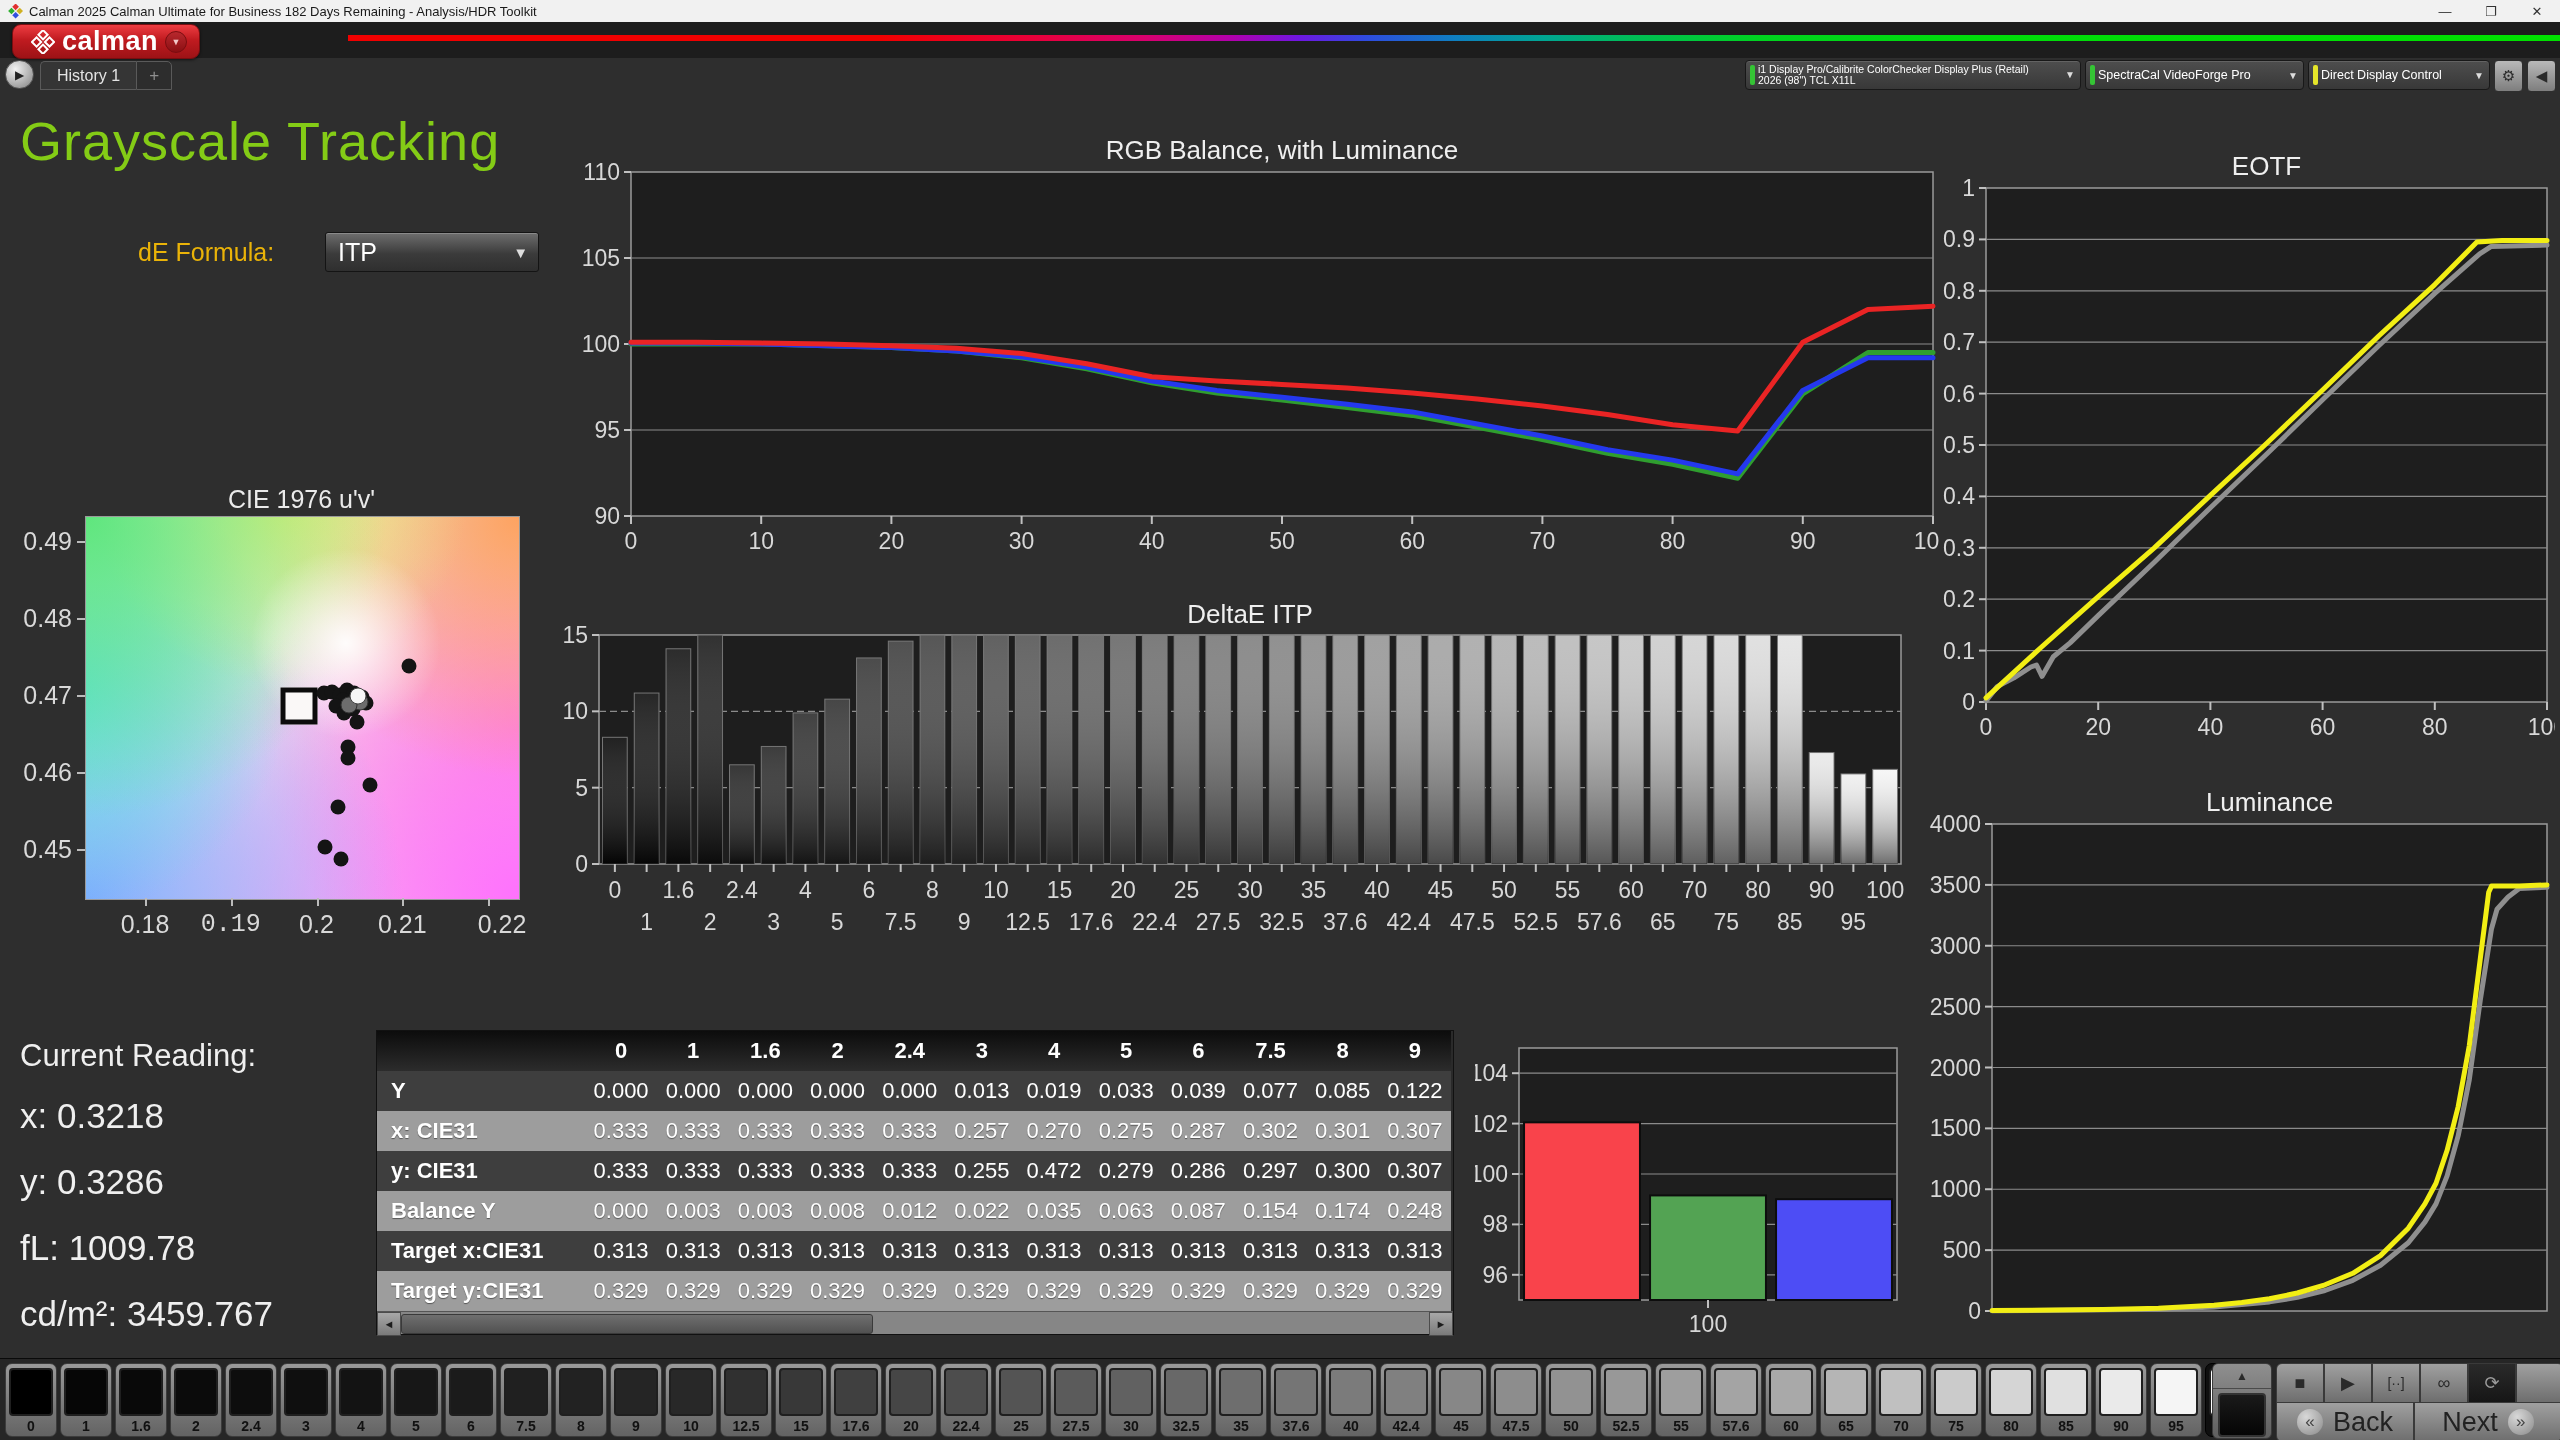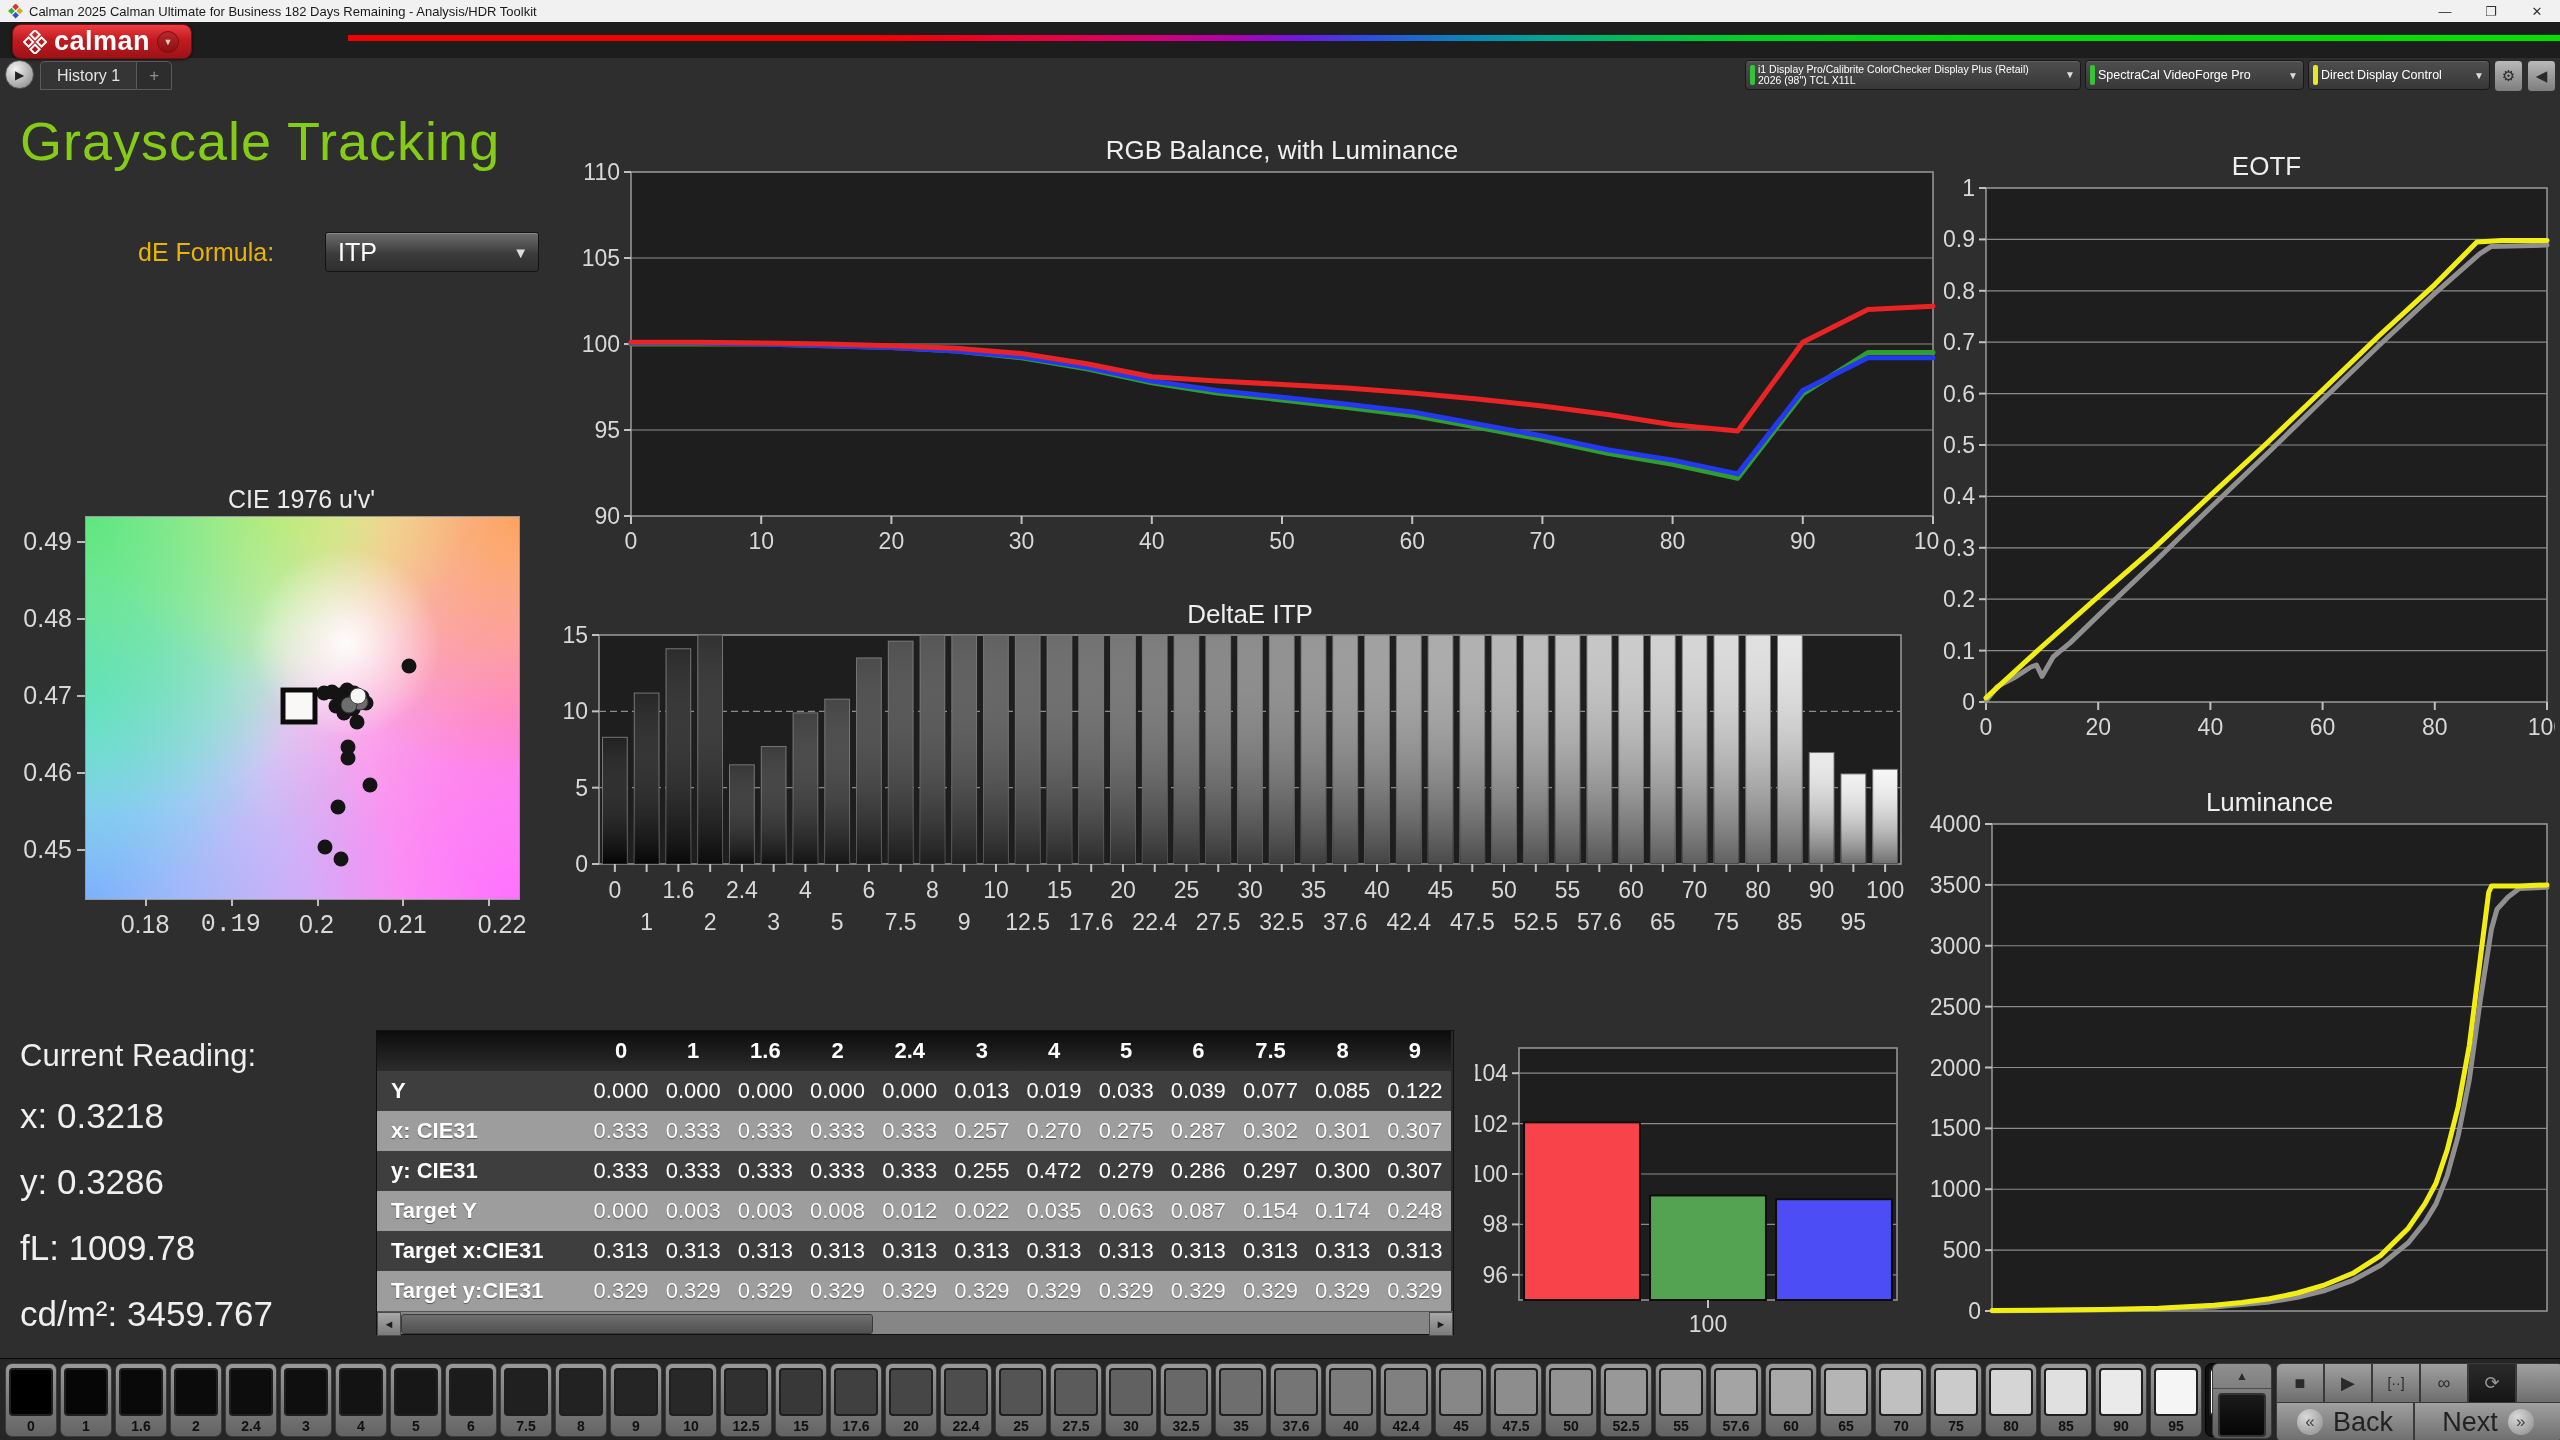--- a/index.html
+++ b/index.html
@@ -9,21 +9,21 @@
   .titlebar{position:absolute;left:0;top:0;width:2560px;height:22px;background:#f1f1f1;color:#1a1a1a;
     display:flex;align-items:center;font-size:13px;}
   .titlebar .appico{margin:0 6px 0 8px;display:inline-flex;}
   .titlebar .wbtns{margin-left:auto;display:flex;align-items:center;gap:0;}
   .titlebar .wbtn{width:46px;text-align:center;font-size:13px;color:#333;cursor:default;}
   
   .header{position:absolute;left:0;top:22px;width:2560px;height:36px;background:#1d1d1d;}
   .rainbow{position:absolute;left:348px;top:13px;right:0;height:6px;
     background:linear-gradient(90deg,#f00000 0%,#f00000 24%,#e8003a 31%,#d8006e 36%,#b100ad 40%,
       #6f17e2 43%,#2f4bdf 46%,#0f7ec0 50%,#00a593 54%,#00bd56 58%,#00d31f 64%,#00dc0a 74%,#00e000 100%);}
-  .logo{position:absolute;left:12px;top:0px;height:33px;padding:0 12px 0 10px;border-radius:9px;
+  .logo{position:absolute;left:12px;top:0px;height:33px;padding:0 12px 0 18px;border-radius:9px;
     background:linear-gradient(180deg,#ee3d42 0%,#c01b20 45%,#9d1216 100%);border:1px solid #7a0d10;
     display:flex;align-items:center;gap:7px;color:#fff;box-shadow:0 1px 3px rgba(0,0,0,.6);}
   .logo .brand{font-size:27px;font-weight:bold;letter-spacing:.5px;line-height:1;}
   .logo .dd{width:20px;height:20px;border-radius:50%;background:linear-gradient(180deg,#b8282d,#8c0f13);
     display:flex;align-items:center;justify-content:center;font-size:9px;color:#f3caca;border:1px solid #7a0d10;}
   
   .tabrow{position:absolute;left:0;top:58px;width:2560px;height:34px;}
   .roundbtn{position:absolute;left:5px;top:2px;width:27px;height:27px;border-radius:50%;
     background:radial-gradient(circle at 35% 30%,#f2f2f2,#9d9d9d 75%);border:1px solid #555;
     display:flex;align-items:center;justify-content:center;font-size:12px;color:#222;}
@@ -657,21 +657,21 @@
           <td>0.333</td>
           <td>0.255</td>
           <td>0.472</td>
           <td>0.279</td>
           <td>0.286</td>
           <td>0.297</td>
           <td>0.300</td>
           <td>0.307</td>
         </tr>
         <tr class="light">
-          <td class="rowlab">Target Y</td>
+          <td class="rowlab">Balance Y</td>
           <td>0.000</td>
           <td>0.003</td>
           <td>0.003</td>
           <td>0.008</td>
           <td>0.012</td>
           <td>0.022</td>
           <td>0.035</td>
           <td>0.063</td>
           <td>0.087</td>
           <td>0.154</td>

